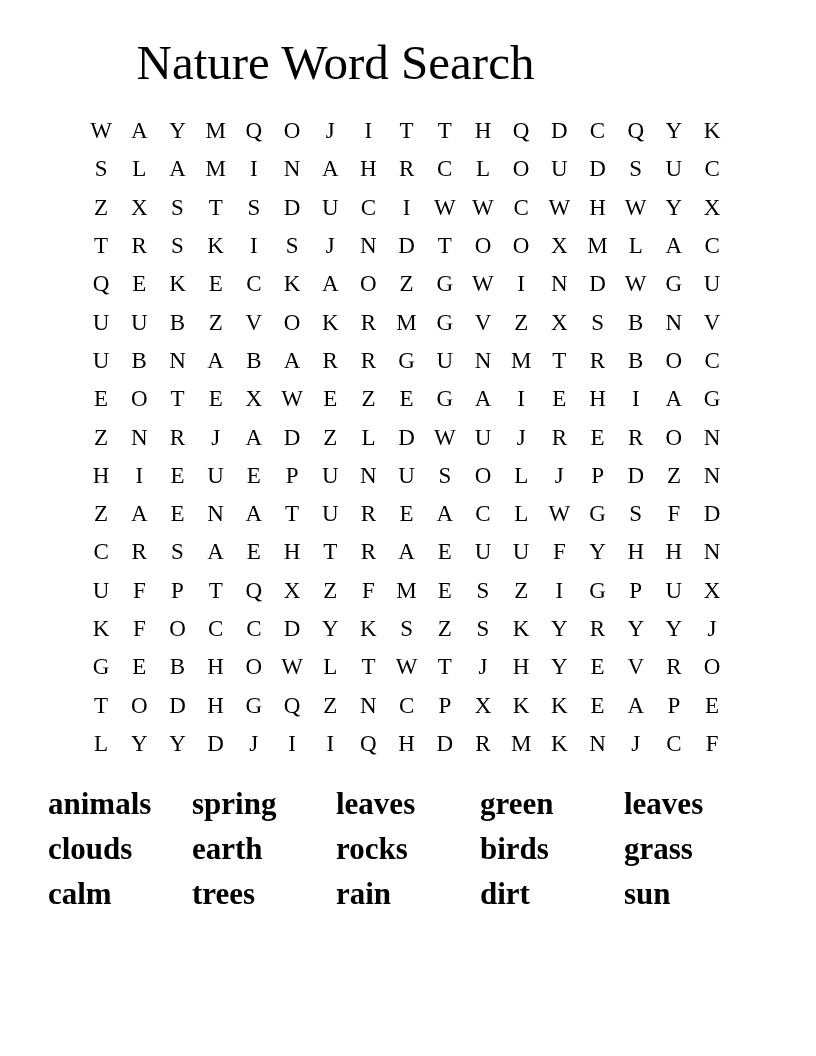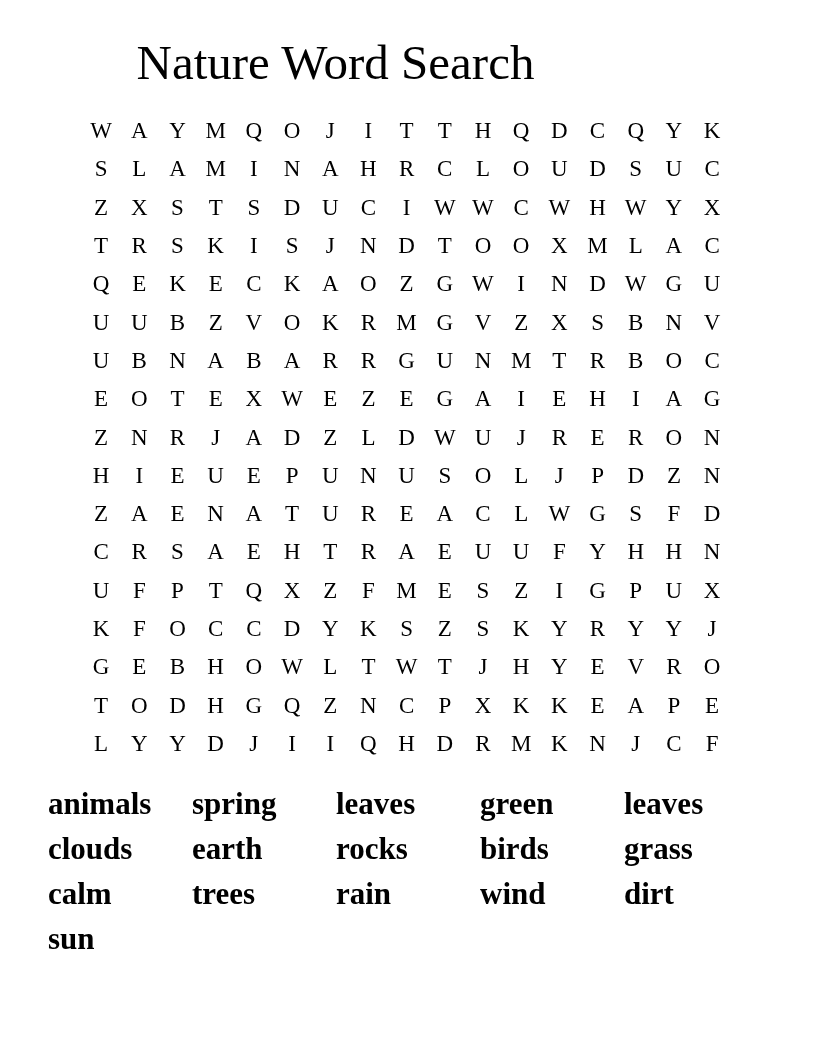--- a/index.html
+++ b/index.html
@@ -397,16 +397,15 @@
     <span class="word">green</span>
     <span class="word">leaves</span>
     <span class="word">clouds</span>
     <span class="word">earth</span>
     <span class="word">rocks</span>
     <span class="word">birds</span>
     <span class="word">grass</span>
     <span class="word">calm</span>
     <span class="word">trees</span>
     <span class="word">rain</span>
-    <span class="word">wind</span>
     <span class="word">dirt</span>
     <span class="word">sun</span>
   </div>
 
 </body></html>

